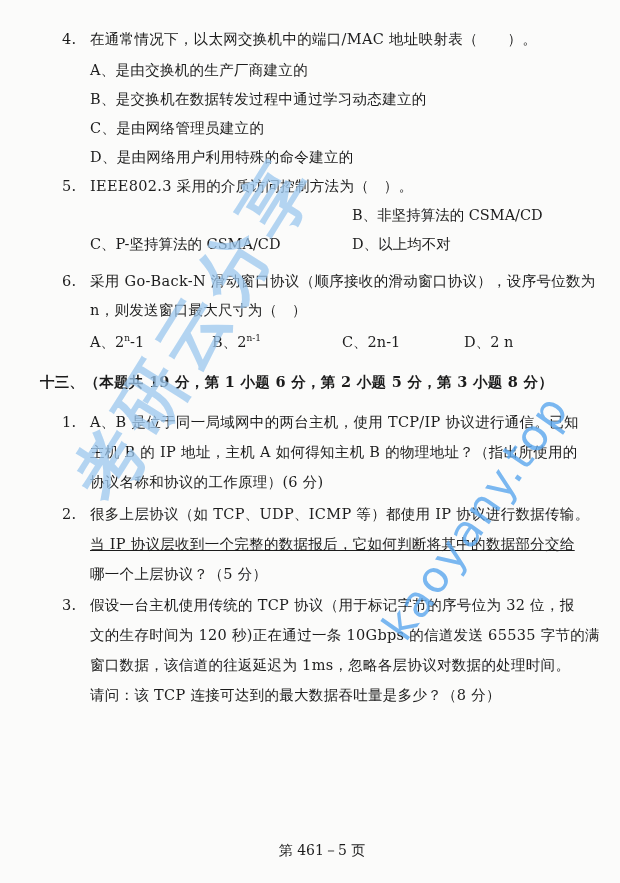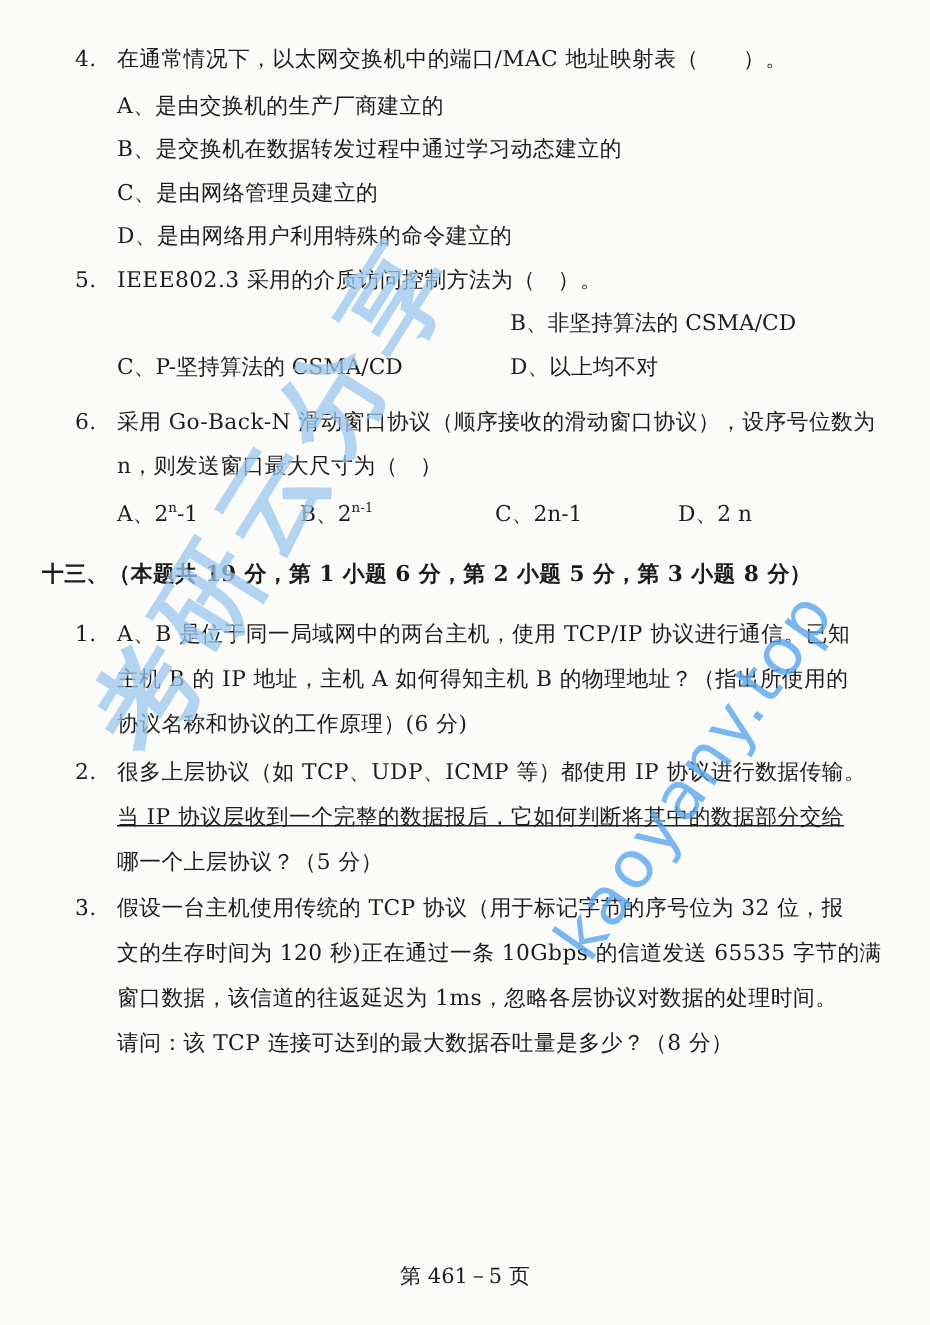--- a/index.html
+++ b/index.html
@@ -2,21 +2,21 @@
 <html><head>
 <meta charset="utf-8">
 <style>
   html, body { margin: 0; padding: 0; }
   body {
     width: 620px; height: 883px; position: relative; overflow: hidden;
     background: #fbfbfa;
     font-family: "DejaVu Serif", "Liberation Serif", serif;
     color: #1c1c1c;
   }
-  .page { position: absolute; left: 0; top: 0; width: 492px; height: 883px; }
+  .page { position: absolute; left: 12px; top: 0; width: 492px; height: 883px; }
   .line { position: absolute; font-size: 14.5px; white-space: nowrap; letter-spacing: 0.3px; }
   .num { display: inline-block; width: 28px; }
   .opt { position: absolute; font-size: 14.5px; white-space: nowrap; }
   sup { font-size: 9px; vertical-align: 6px; }
   .section { font-weight: bold; }
   .footer { position: absolute; top: 842px; left: 0; width: 620px; text-align: center; font-size: 14px; }
   .wm { position: absolute; color: #9cc8ef; opacity: 0.75; pointer-events: none; white-space: nowrap; }
   .wm-cn { left: 40px; top: 470px; font-size: 70px; font-family: "DejaVu Sans", sans-serif; font-weight: bold; transform: rotate(-58deg); transform-origin: left top; letter-spacing: 8px; }
   .wm-url { left: 360px; top: 620px; font-size: 44px; font-family: "DejaVu Sans", sans-serif; transform: rotate(-55deg); transform-origin: left top; letter-spacing: 2px; color: #5aa7ee; opacity: 0.8; }
 </style>

